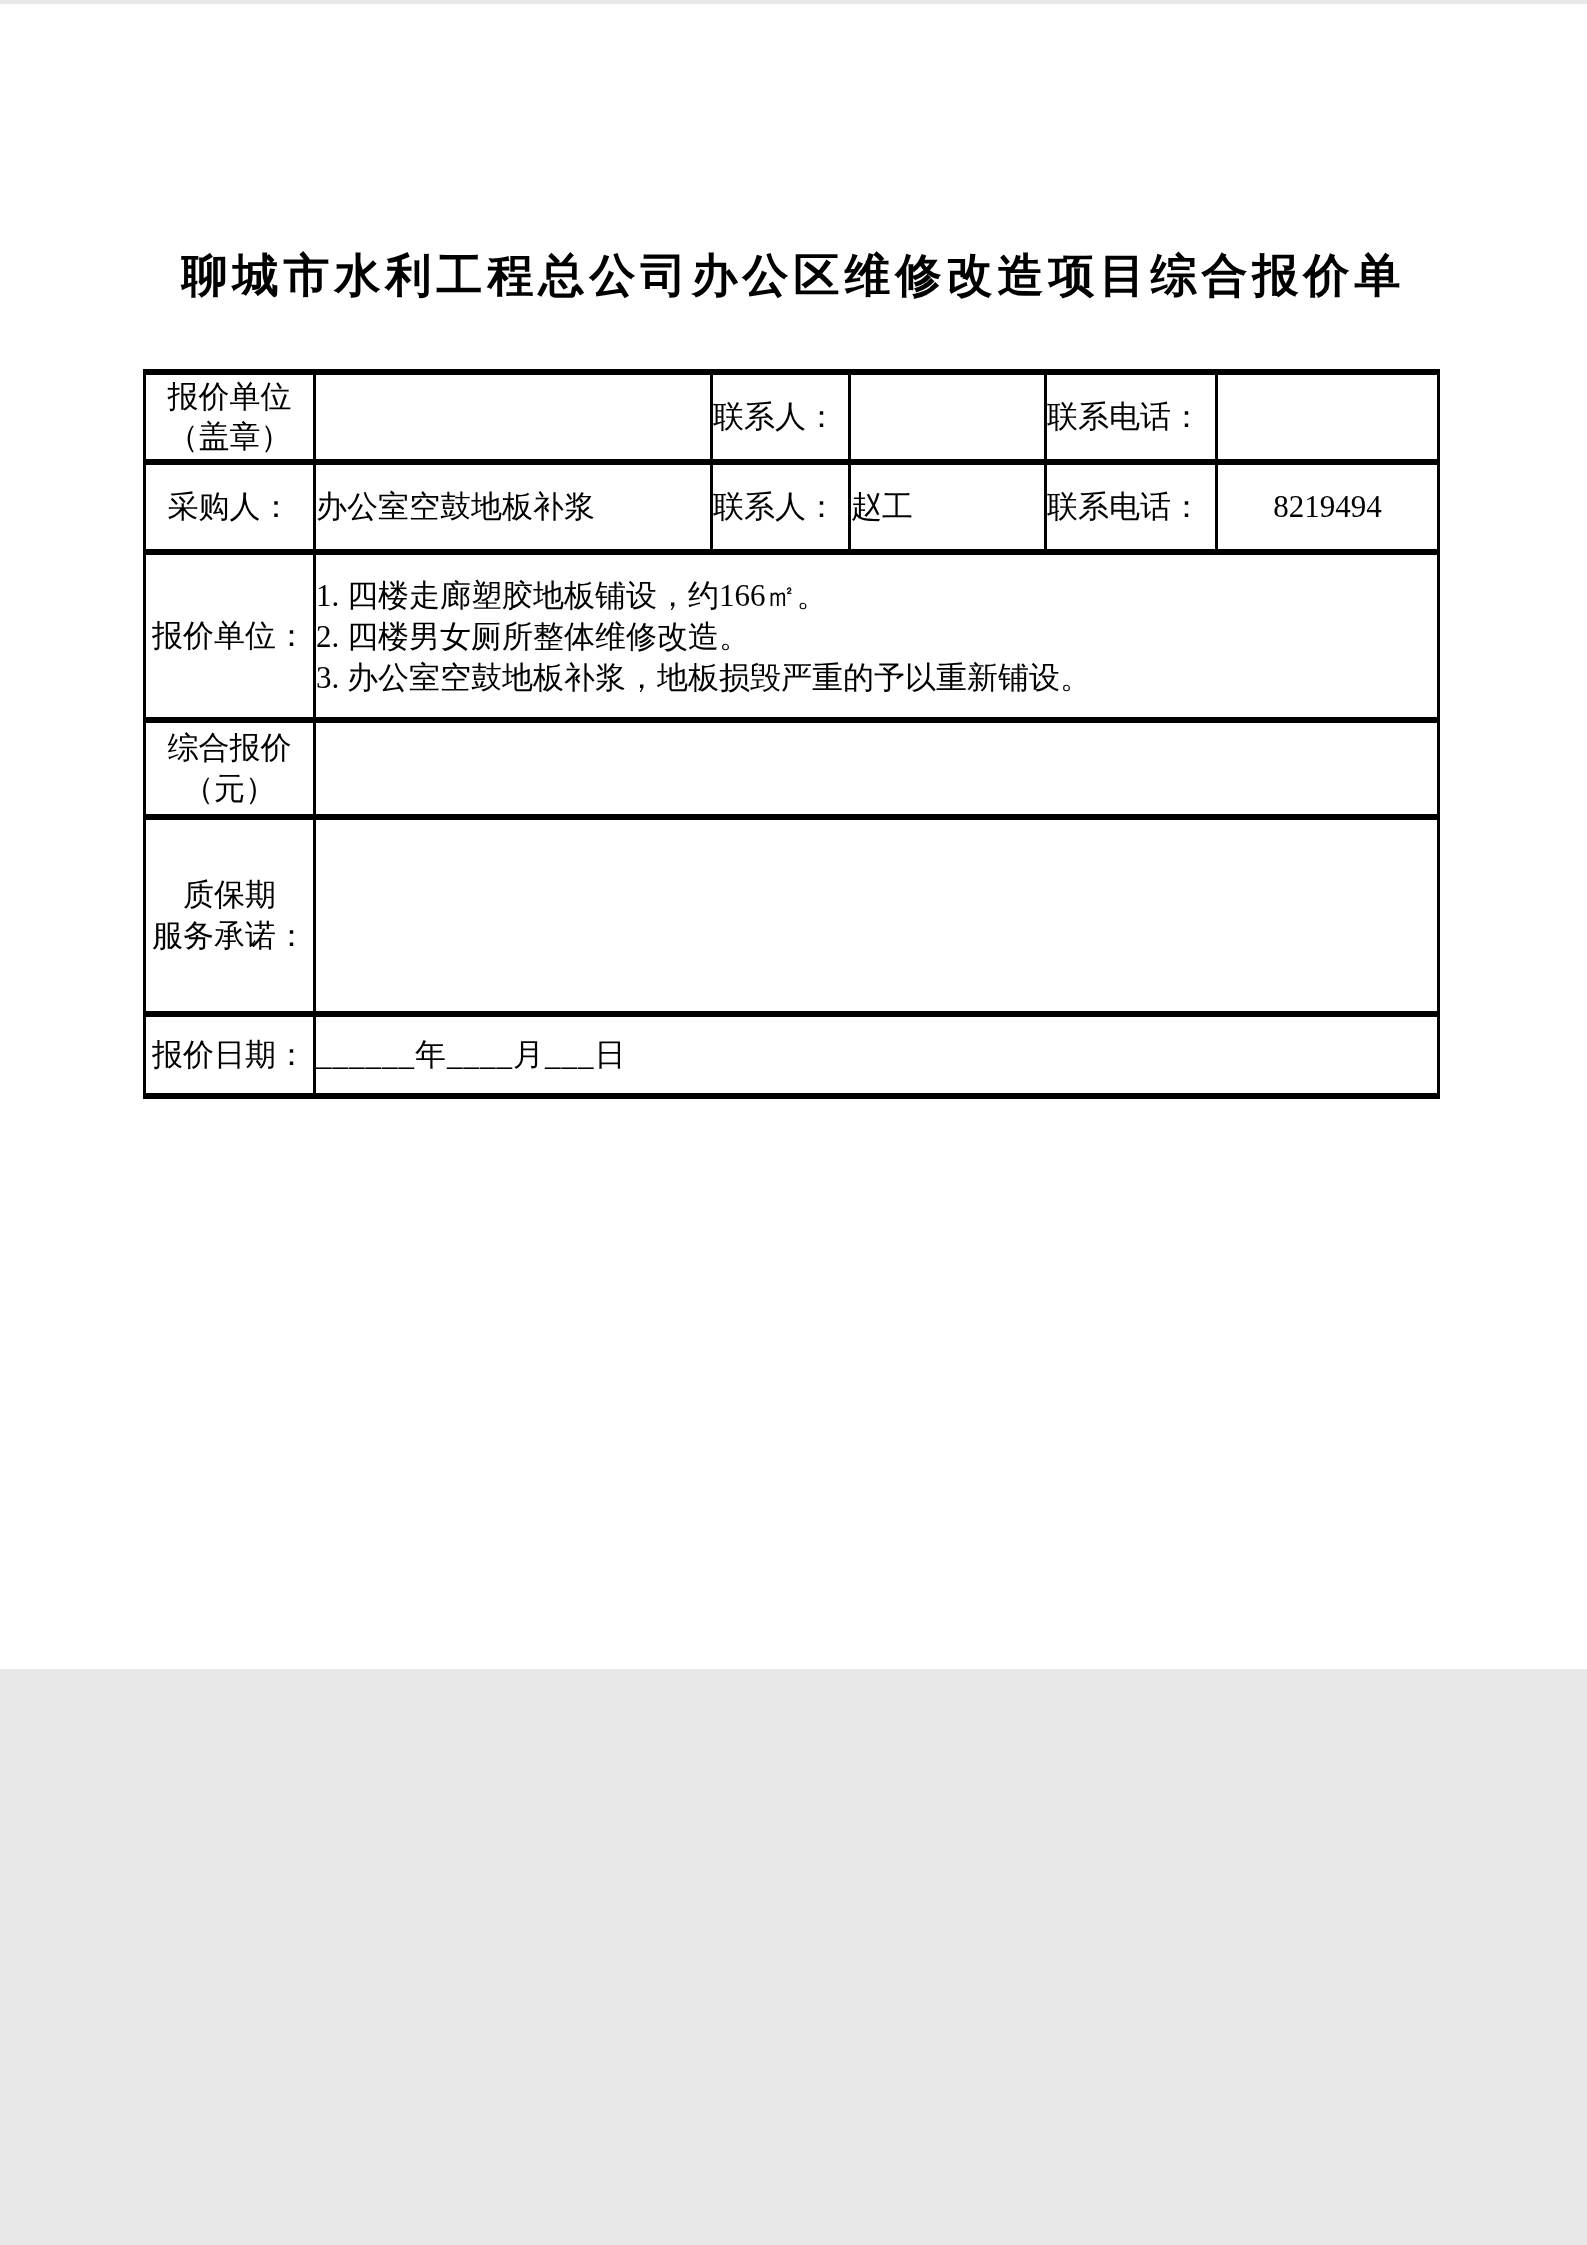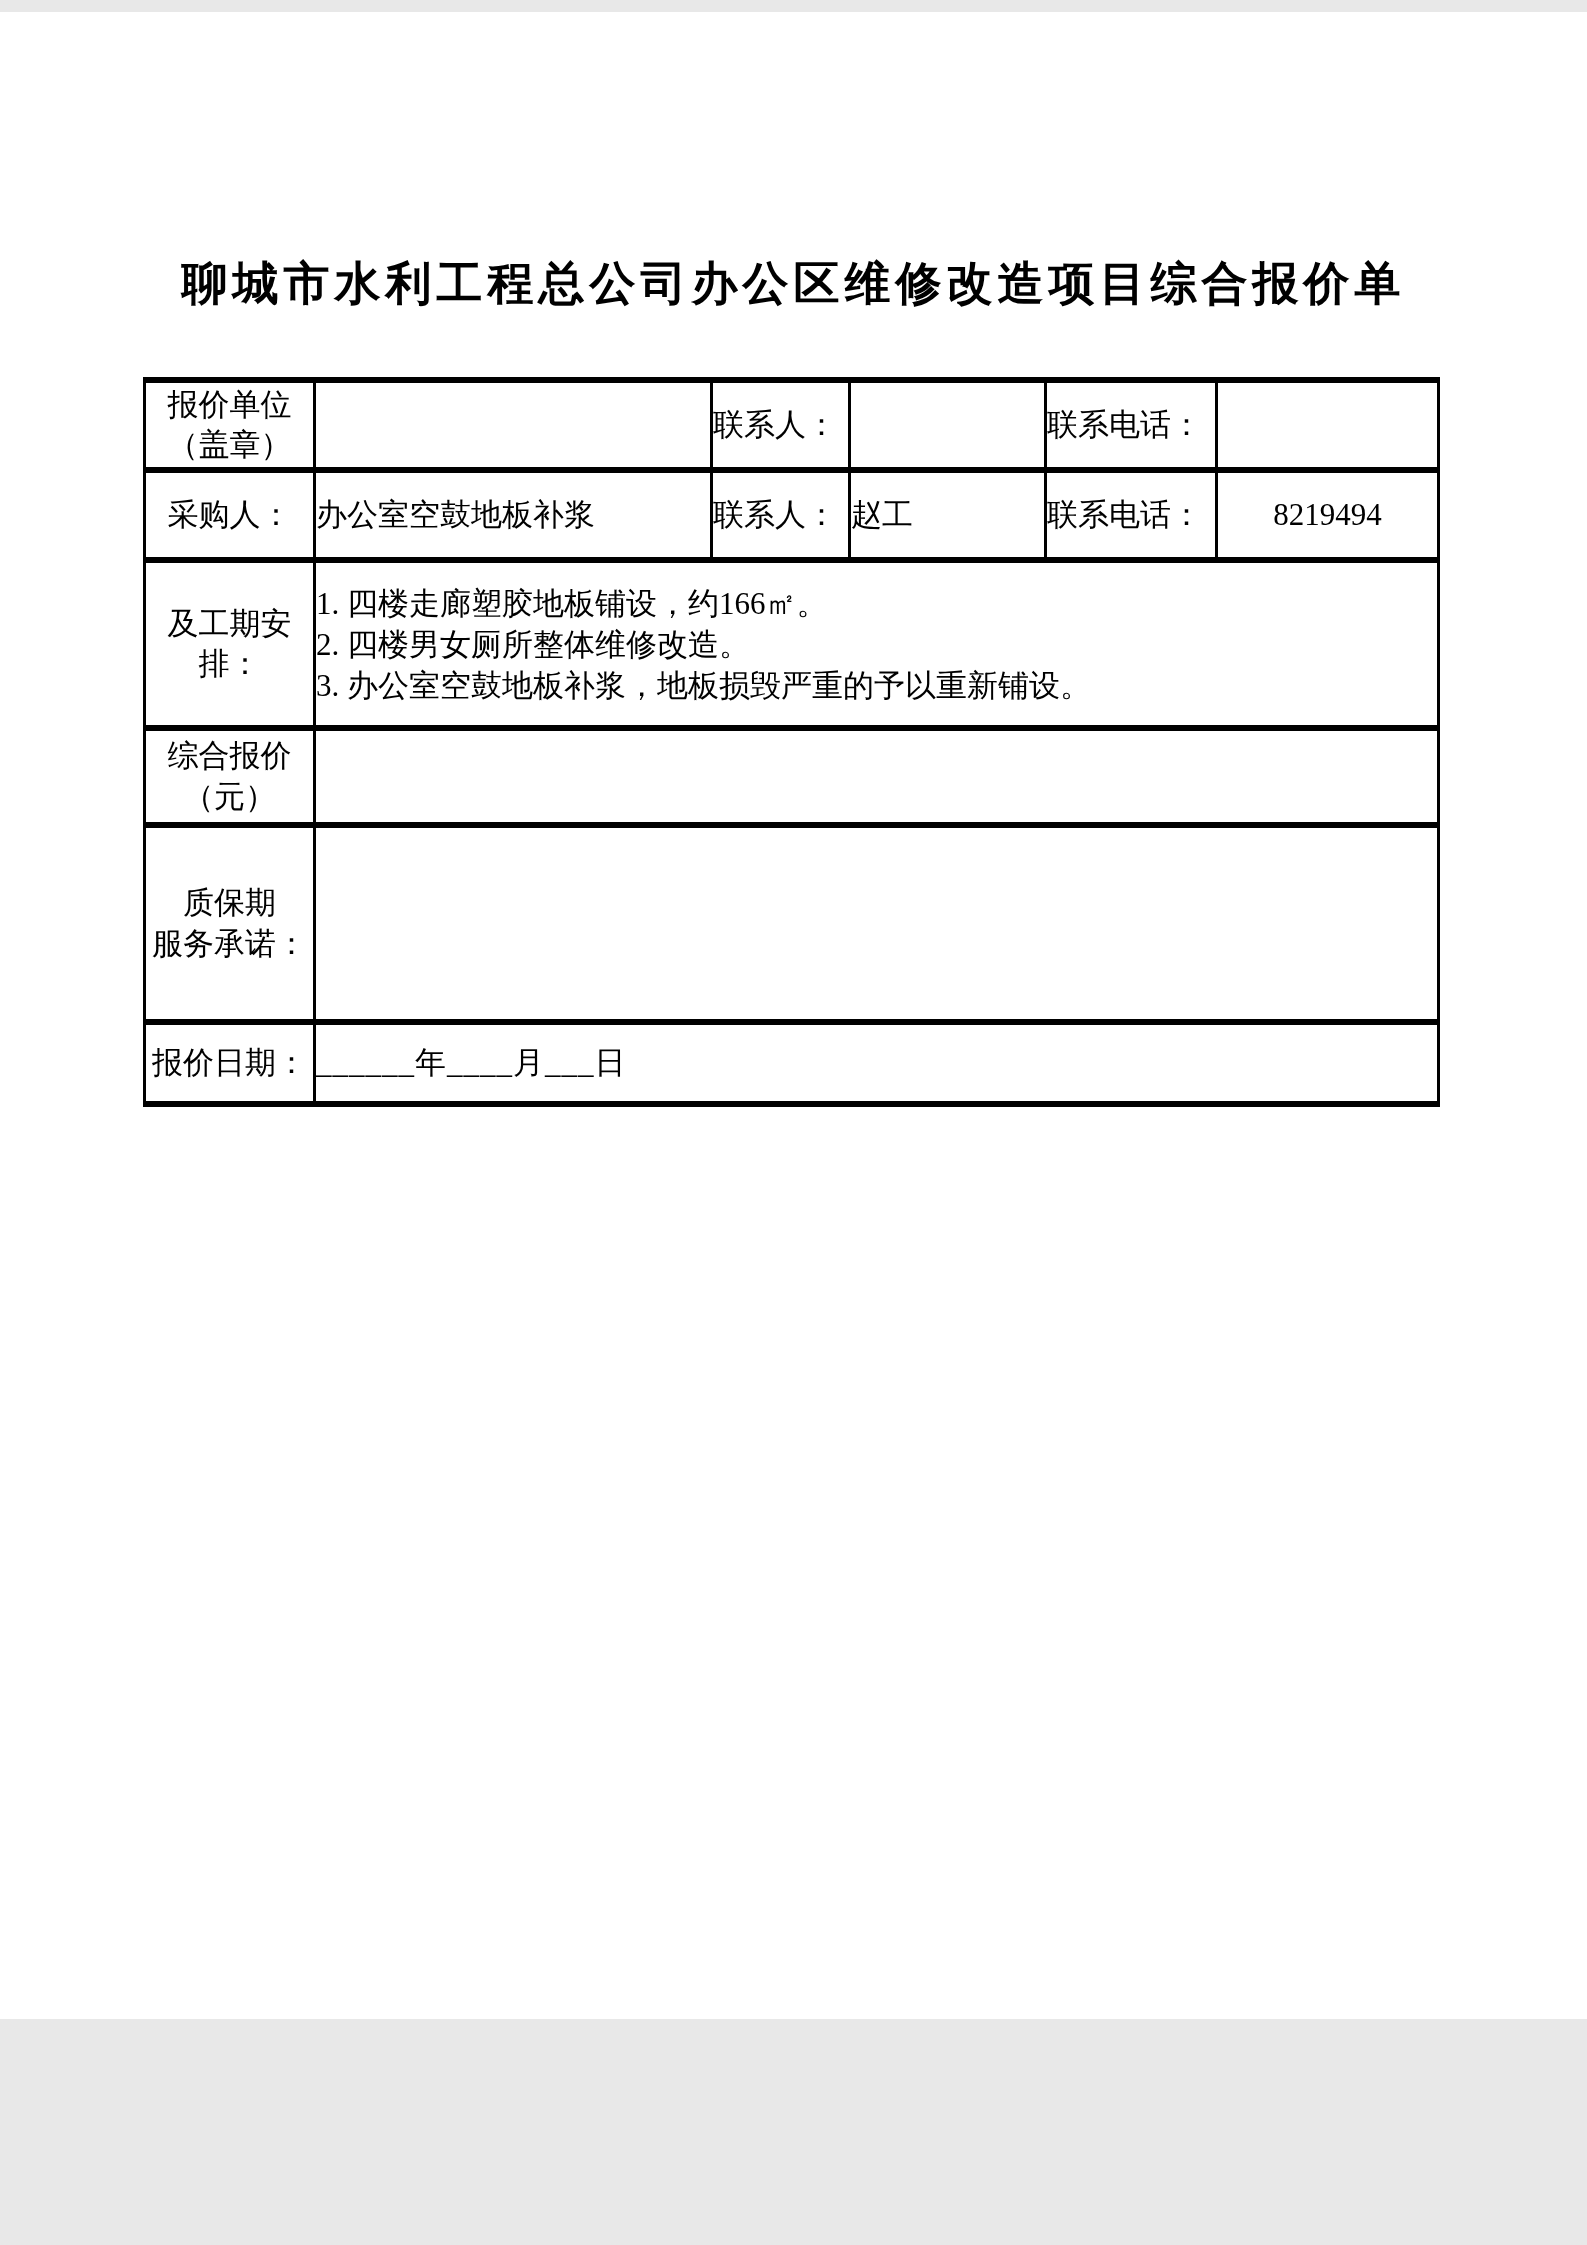--- a/index.html
+++ b/index.html
@@ -3,22 +3,22 @@
 <meta charset="utf-8">
 <style>
   html, body {
     margin: 0;
     padding: 0;
     background: #e8e8e8;
   }
   .page {
     position: relative;
     width: 1587px;
-    height: 2007px;
-    margin: 12px auto;
+    height: 1665px;
+    margin: 4px auto;
     background: #ffffff;
     color: #000000;
     font-family: "Liberation Serif", "DejaVu Serif", serif;
     overflow: hidden;
   }
   .doc-title {
     position: absolute;
     top: 246px;
     left: 0;
     width: 100%;
@@ -115,21 +115,21 @@
     <tr style="height:90px">
       <td class="lbl">采购人：</td>
       <td class="val-left">办公室空鼓地板补浆</td>
       <td class="side-lbl">联系人：</td>
       <td class="val-left">赵工</td>
       <td class="side-lbl">联系电话：</td>
       <td class="val-center">8219494</td>
     </tr>
 
     <tr style="height:168px">
-      <td class="lbl">及工期安排：</td>
+      <td class="lbl">报价单位：</td>
       <td class="content-cell" colspan="5">
         <div class="content-lines">
           <div>1. 四楼走廊塑胶地板铺设，约166㎡。</div>
           <div>2. 四楼男女厕所整体维修改造。</div>
           <div>3. 办公室空鼓地板补浆，地板损毁严重的予以重新铺设。</div>
         </div>
       </td>
     </tr>
 
     <tr style="height:97px">

